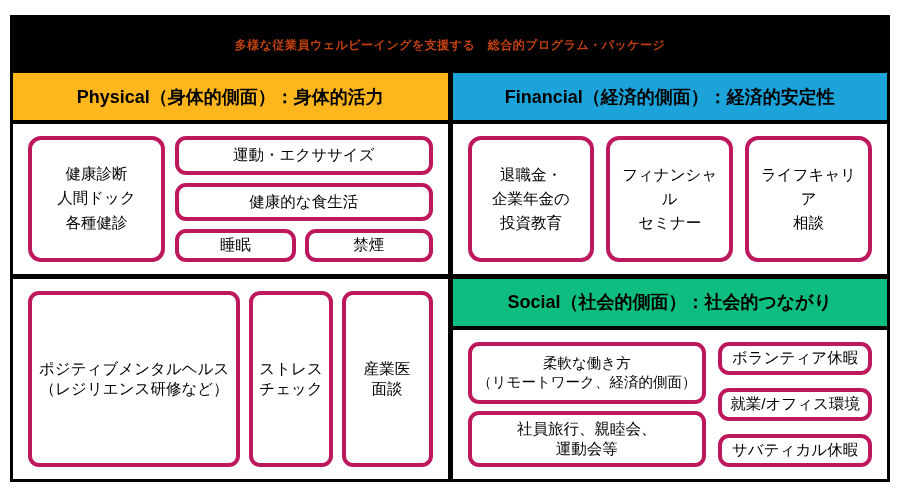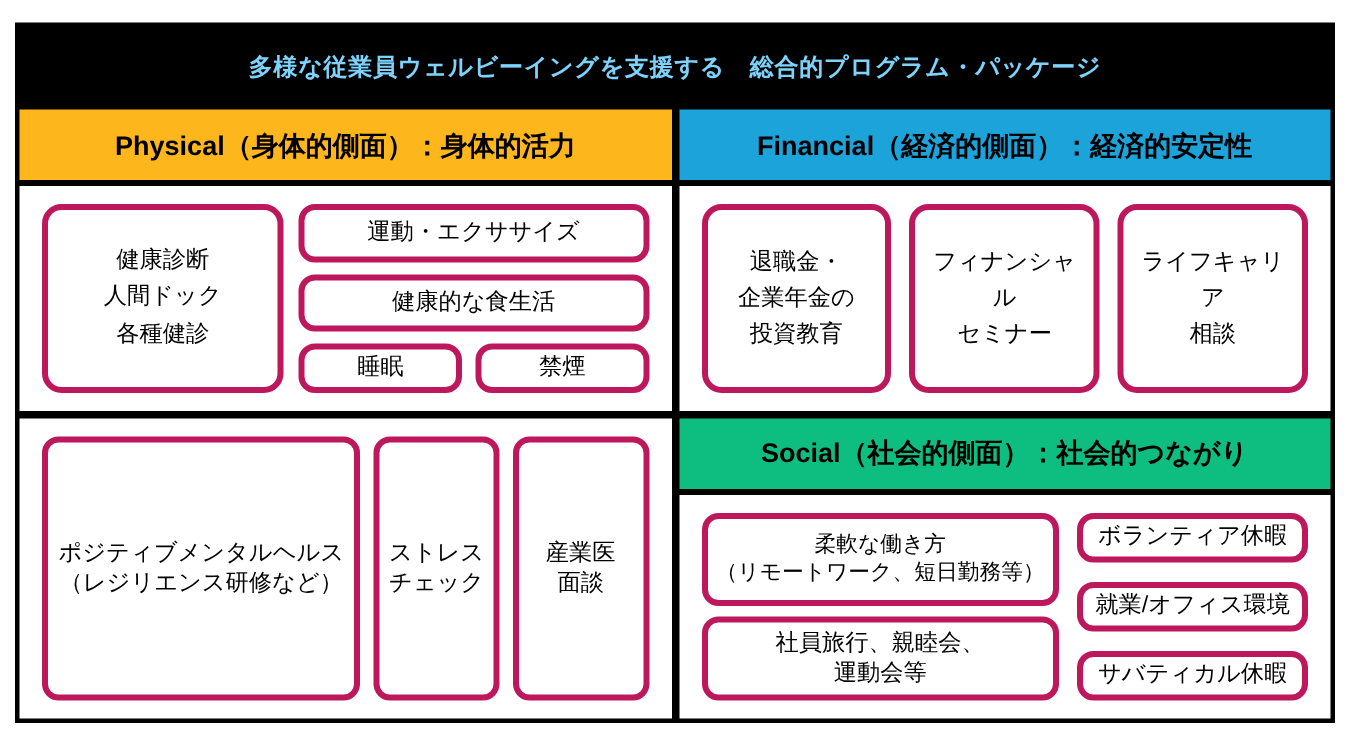--- a/index.html
+++ b/index.html
@@ -9,21 +9,21 @@
     color:#000;
   }
   .poster { position:relative; width:900px; height:504px; background:#fff; }
   .frame {
     position:absolute; left:10px; top:15px; width:880px; height:467px;
     background:#000; box-sizing:border-box; padding:3px;
     display:flex; flex-direction:column;
   }
   .banner {
     flex:none; height:55px; display:flex; align-items:center; justify-content:center;
-    color:#7dd3fc; font-weight:bold; font-size:16px; letter-spacing:0.5px;
+    color:#c2410c; font-weight:bold; font-size:12px; letter-spacing:0.5px;
     white-space:pre; background:#000;
   }
   .quad-grid {
     flex:1; min-height:0;
     display:grid; grid-template-columns:1fr 1fr; grid-template-rows:1fr 1fr;
     gap:5px; background:#000;
   }
   .quadrant { display:flex; flex-direction:column; gap:4px; min-height:0; min-width:0; }
   .q-header {
     flex:none; height:47px; display:flex; align-items:center; justify-content:center;
@@ -39,21 +39,21 @@
   }
   .pill {
     border:4px solid #be185d; border-radius:11px; background:#fff;
     display:flex; align-items:center; justify-content:center;
     text-align:center; font-size:15.5px; line-height:1.3;
     white-space:pre-line; box-sizing:border-box; padding:2px 4px;
     min-width:0; min-height:0; color:#000;
   }
   
   .pb { gap:10px; }
-  .pb .tall { width:161px; flex:none; line-height:1.6; border-radius:13px; }
+  .pb .tall { width:137px; flex:none; line-height:1.6; border-radius:13px; }
   .pb .col { flex:1; display:flex; flex-direction:column; gap:8px; min-width:0; }
   .pb .col > .pill { flex:1; }
   .pb .row { flex:1; display:flex; gap:9px; }
   .pb .row .pill { flex:1; }
   .pb .row .pill.sleep { flex:0.94; }
   
   .fb { gap:12px; }
   .fb .pill { flex:1; line-height:1.55; border-radius:13px; }
   
   .eb { flex-direction:column; gap:7px; }
@@ -122,21 +122,21 @@
 面談</div>
           </div>
         </div>
       </section>
 
       <section class="quadrant">
         <header class="q-header social" style="background-color: rgb(13, 190, 128);">Social（社会的側面）：社会的つながり</header>
         <div class="q-body sb">
           <div class="left">
             <div class="pill flexwork">柔軟な働き方
-（リモートワーク、短日勤務等）</div>
+（リモートワーク、経済的側面）</div>
             <div class="pill trip">社員旅行、親睦会、
 運動会等</div>
           </div>
           <div class="right">
             <div class="pill">ボランティア休暇</div>
             <div class="pill">就業/オフィス環境</div>
             <div class="pill">サバティカル休暇</div>
           </div>
         </div>
       </section>

